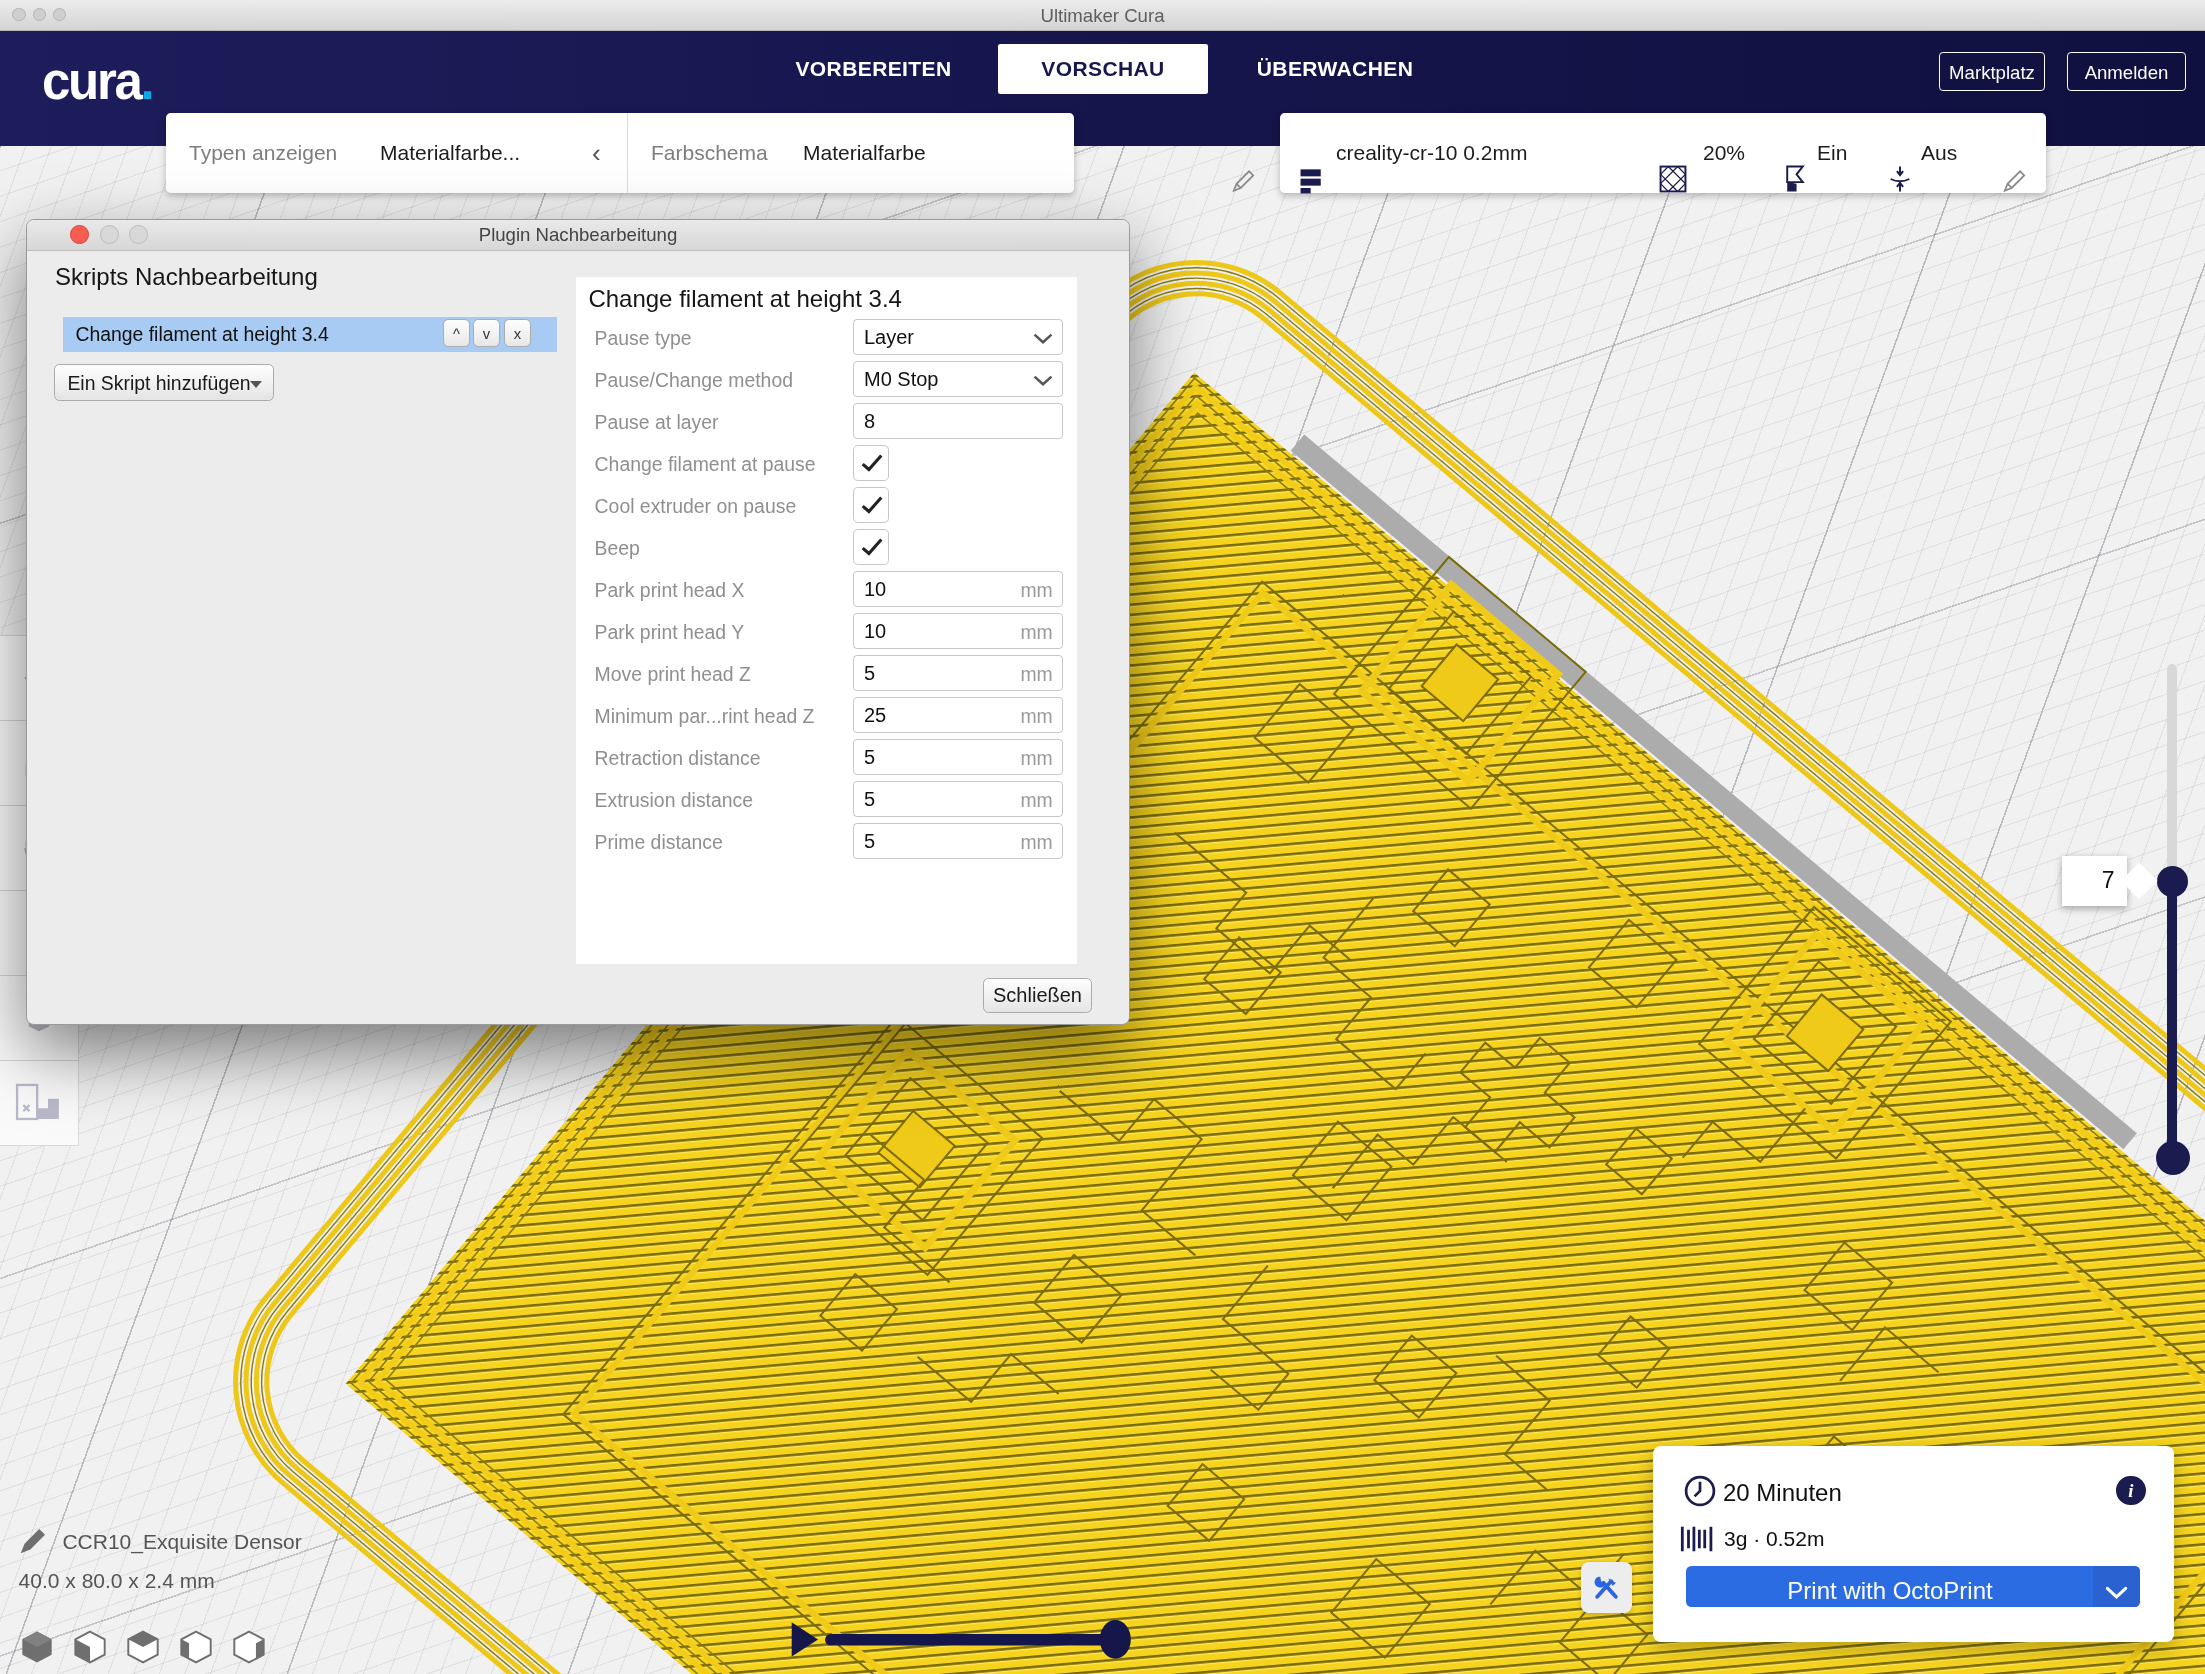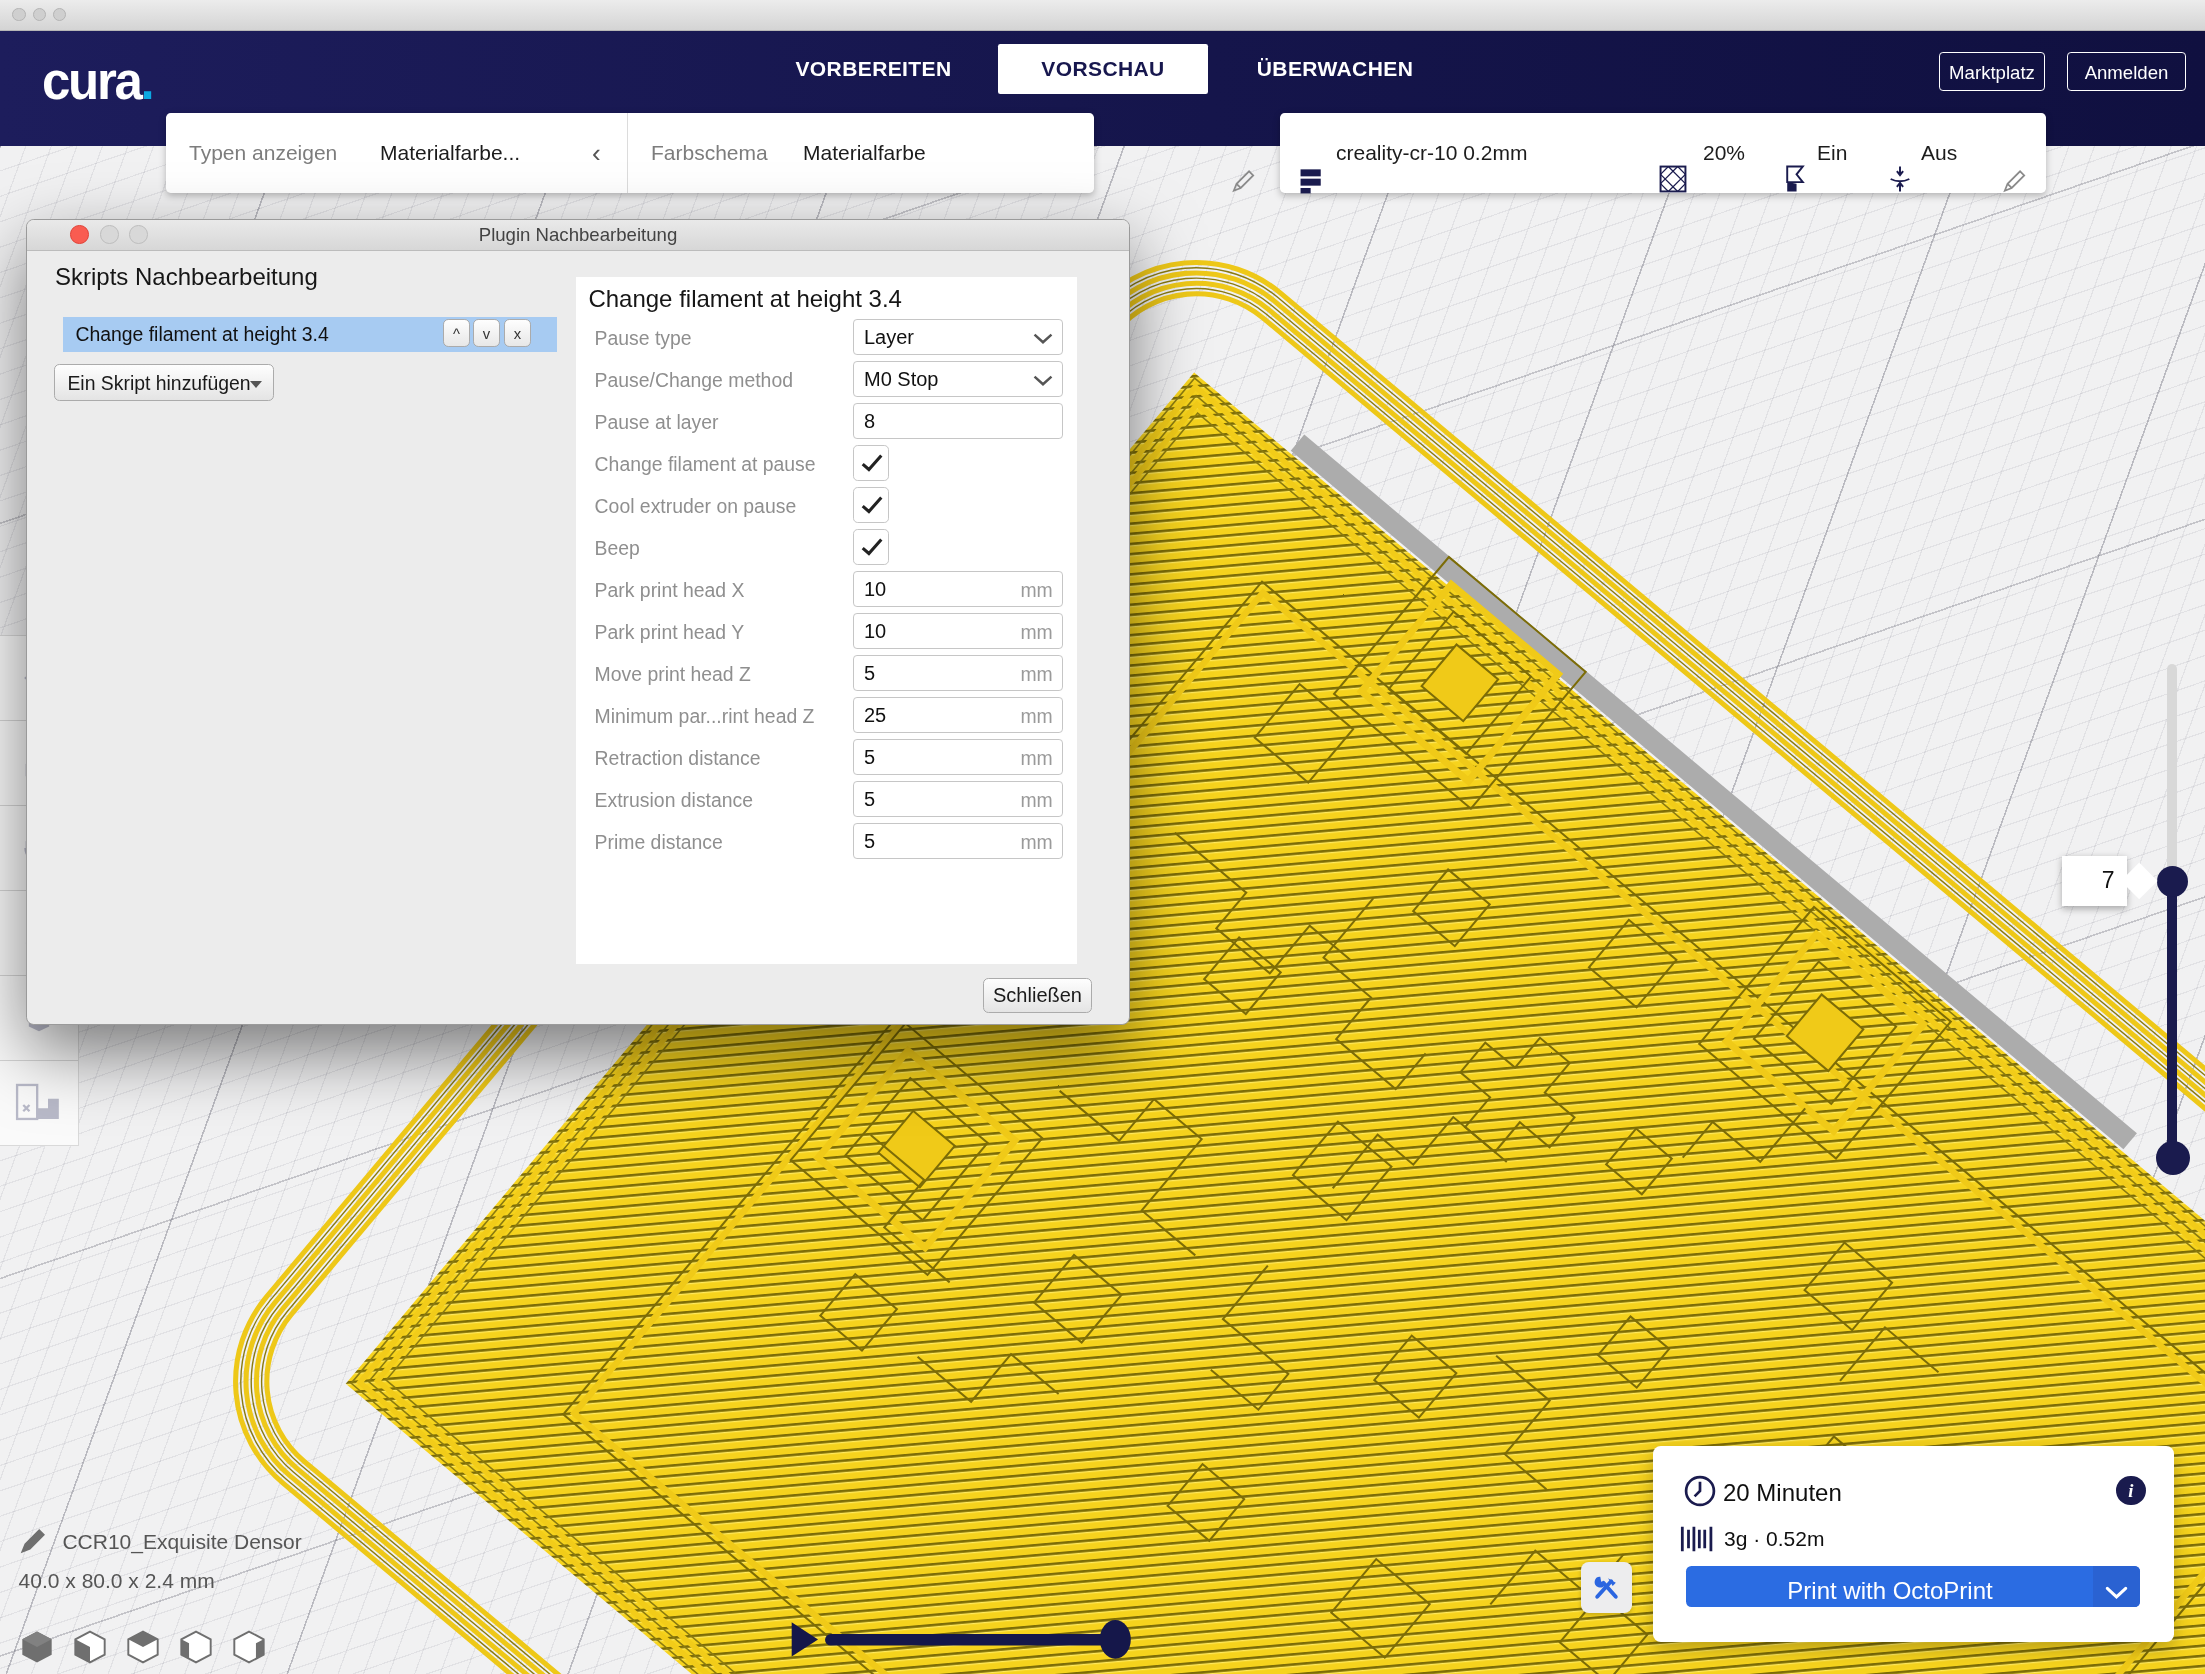--- a/index.html
+++ b/index.html
@@ -314,21 +314,21 @@
         <div class="chev-seg">
           <svg style="position:absolute;left:11.6px;top:20px;" width="23" height="14" viewBox="0 0 30 18">
             <path d="M3 3 L15 14 L27 3" fill="none" stroke="#fff" stroke-width="4" stroke-linecap="round"></path>
           </svg>
           <div class="purple"></div>
         </div>
       </div>
     </div>
   </div>
 
-  <div class="tool-panel" style="left:166px;width:908px;padding-left:20px;">
+  <div class="tool-panel" style="left:166px;width:908px;">
     <span class="tp-item tp-label" style="left:23px;">Typen anzeigen</span>
     <span class="tp-item tp-value" style="left:214px;">Materialfarbe...</span>
     <span class="tp-item" style="left:426px;color:#555;font-size:26.4px;">‹</span>
     <div class="tp-divider" style="left:461px;"></div>
     <span class="tp-item tp-label" style="left:485px;">Farbschema</span>
     <span class="tp-item tp-value" style="left:637px;">Materialfarbe</span>
     <svg class="tp-item" style="left:1065px;top:28px;" width="25" height="25" viewBox="0 0 36 36">
       <path d="M4 32 L8 22 L26 4 L32 10 L14 28 Z M8 22 L14 28" fill="none" stroke="#8a8a8a" stroke-width="2.5"></path>
     </svg>
   </div>
@@ -367,20 +367,21 @@
     <div class="stage-tab active" style="left:998px;width:210px;">VORSCHAU</div>
     <div class="stage-tab" style="left:1242px;width:186px;">ÜBERWACHEN</div>
     <div class="hdr-btn" style="left:1939px;width:106px;">Marktplatz</div>
     <div class="hdr-btn" style="left:2067px;width:119px;">Anmelden</div>
   </div>
 
   <div class="titlebar">
     <div class="traffic" style="left:12.4px;"></div>
     <div class="traffic" style="left:33px;"></div>
     <div class="traffic" style="left:53px;"></div>
+    <div class="win-title">Ultimaker Cura</div>
   </div>
 
   <div class="dialog">
     <div class="dlg-titlebar">
       <div class="dlg-light" style="left:43px;background:#f95c51;border:0.8px solid #df4439;"></div>
       <div class="dlg-light" style="left:73px;background:#d8d8d8;border:0.8px solid #bdbdbd;"></div>
       <div class="dlg-light" style="left:102px;background:#d8d8d8;border:0.8px solid #bdbdbd;"></div>
       <div class="dlg-title">Plugin Nachbearbeitung</div>
     </div>
 

